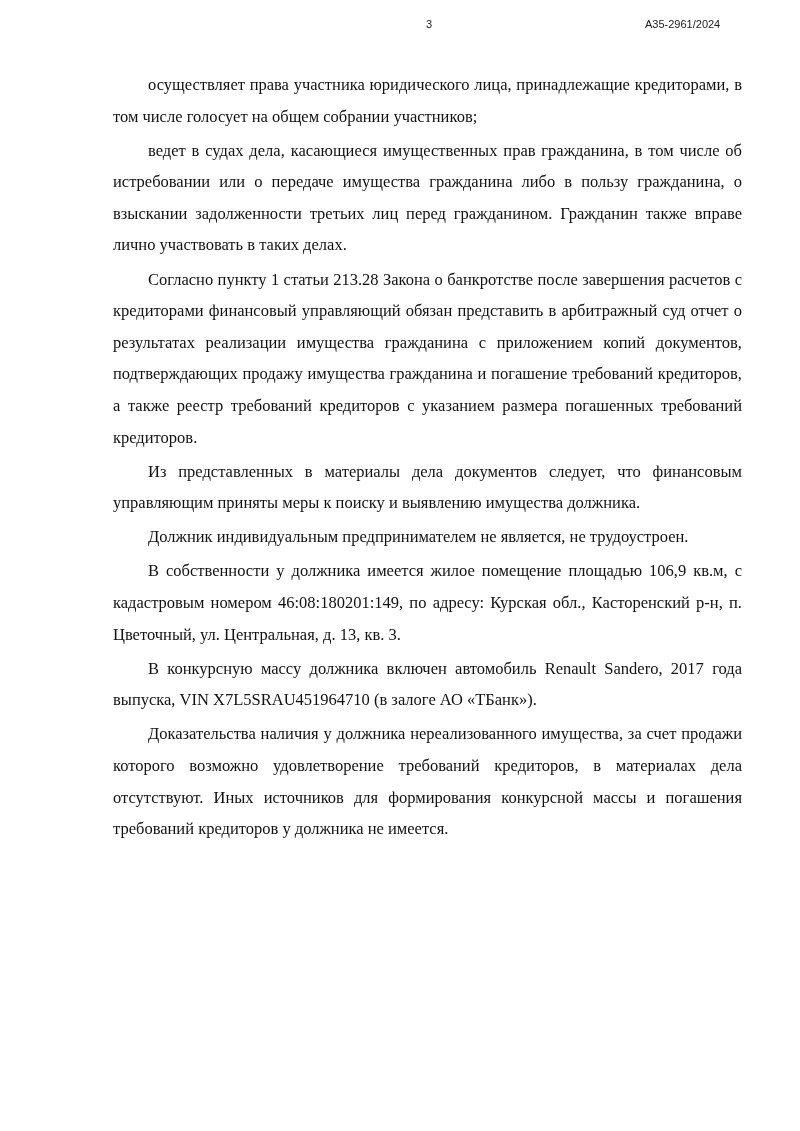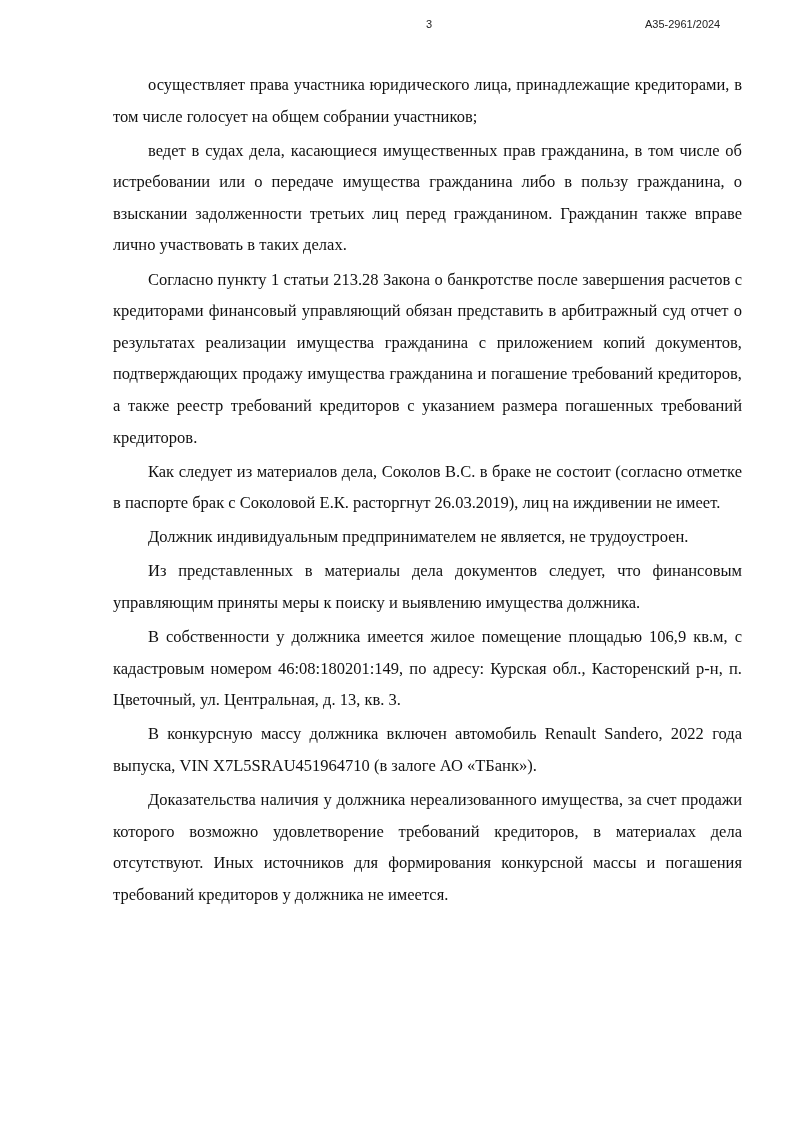--- a/index.html
+++ b/index.html
@@ -20,20 +20,19 @@
 <div class="page">
   <div class="header">
     <span class="page-num">3</span>
     <span class="case-num">А35-2961/2024</span>
   </div>
 
   <div class="body">
     <p style="text-indent:35px">осуществляет права участника юридического лица, принадлежащие кредиторами, в том числе голосует на общем собрании участников;</p>
     <p>ведет в судах дела, касающиеся имущественных прав гражданина, в том числе об истребовании или о передаче имущества гражданина либо в пользу гражданина, о взыскании задолженности третьих лиц перед гражданином. Гражданин также вправе лично участвовать в таких делах.</p>
     <p>Согласно пункту 1 статьи 213.28 Закона о банкротстве после завершения расчетов с кредиторами финансовый управляющий обязан представить в арбитражный суд отчет о результатах реализации имущества гражданина с приложением копий документов, подтверждающих продажу имущества гражданина и погашение требований кредиторов, а также реестр требований кредиторов с указанием размера погашенных требований кредиторов.</p>
-    <p>Как следует из материалов дела, Соколов В.С. в браке не состоит (согласно отметке в паспорте брак с Соколовой Е.К. расторгнут 26.03.2019), лиц на иждивении не имеет.</p>
+    <p>Из представленных в материалы дела документов следует, что финансовым управляющим приняты меры к поиску и выявлению имущества должника.</p>
     <p>Должник индивидуальным предпринимателем не является, не трудоустроен.</p>
-    <p>Из представленных в материалы дела документов следует, что финансовым управляющим приняты меры к поиску и выявлению имущества должника.</p>
     <p>В собственности у должника имеется жилое помещение площадью 106,9 кв.м, с кадастровым номером 46:08:180201:149, по адресу: Курская обл., Касторенский р-н, п. Цветочный, ул. Центральная, д. 13, кв. 3.</p>
-    <p>В конкурсную массу должника включен автомобиль Renault Sandero, 2022 года выпуска, VIN X7L5SRAU451964710 (в залоге АО «ТБанк»).</p>
+    <p>В конкурсную массу должника включен автомобиль Renault Sandero, 2017 года выпуска, VIN X7L5SRAU451964710 (в залоге АО «ТБанк»).</p>
     <p>Доказательства наличия у должника нереализованного имущества, за счет продажи которого возможно удовлетворение требований кредиторов, в материалах дела отсутствуют. Иных источников для формирования конкурсной массы и погашения требований кредиторов у должника не имеется.</p>
   </div>
 </div>
 
 </body></html>

